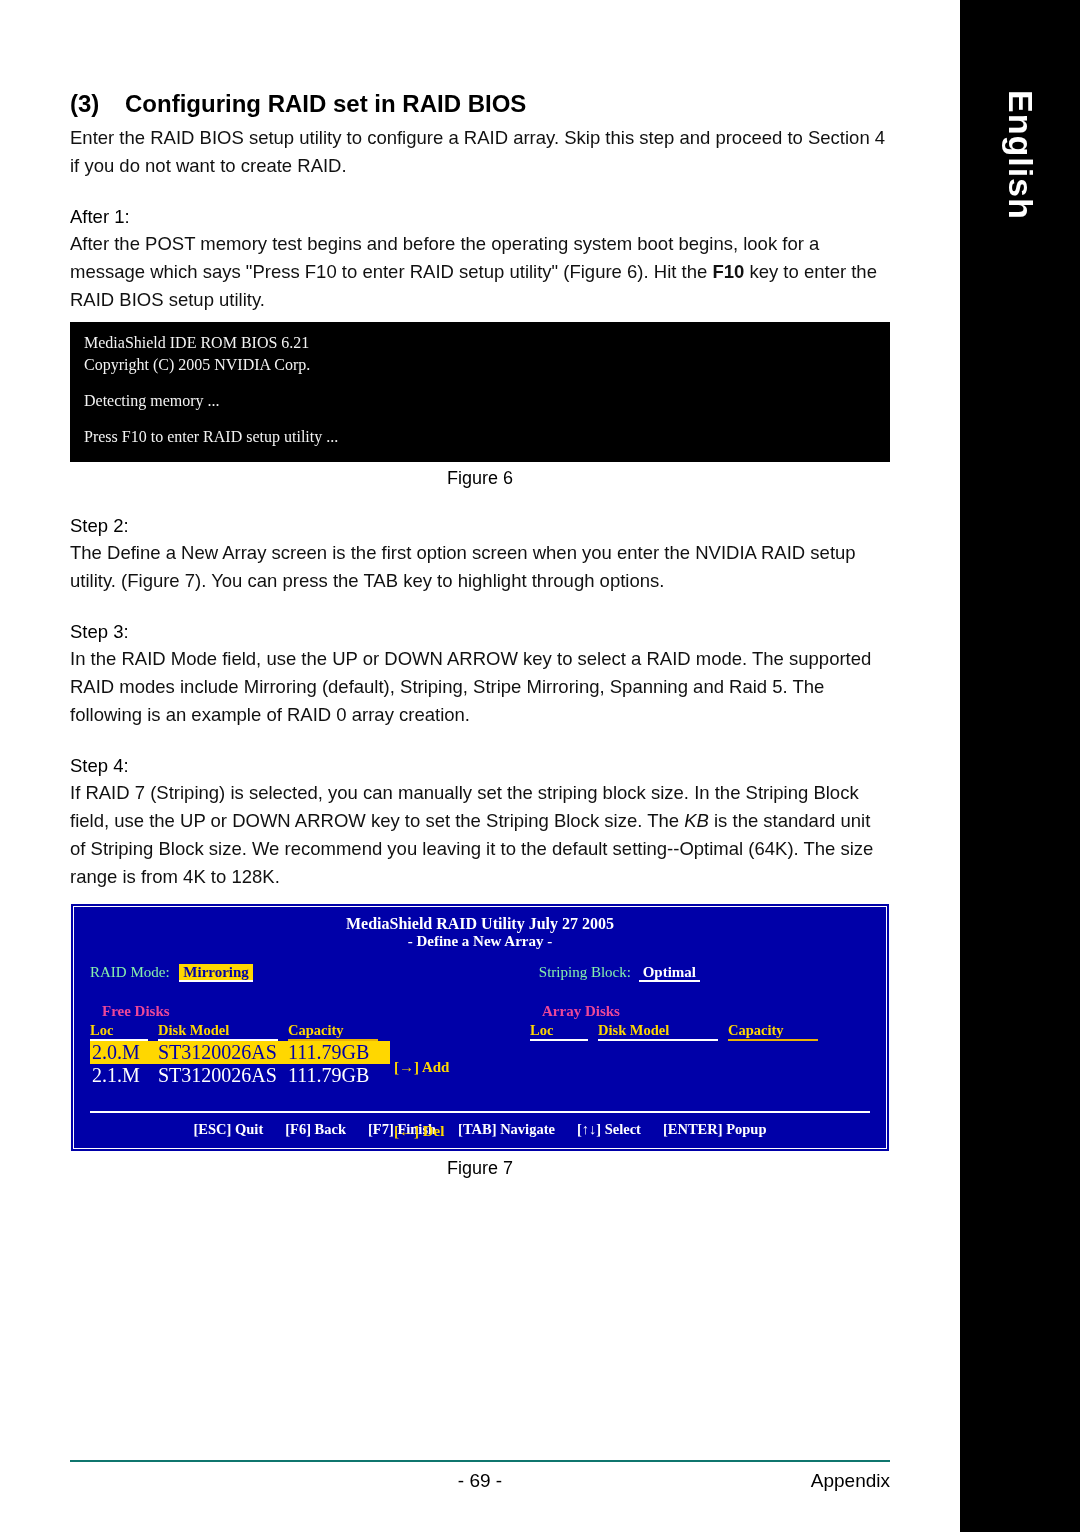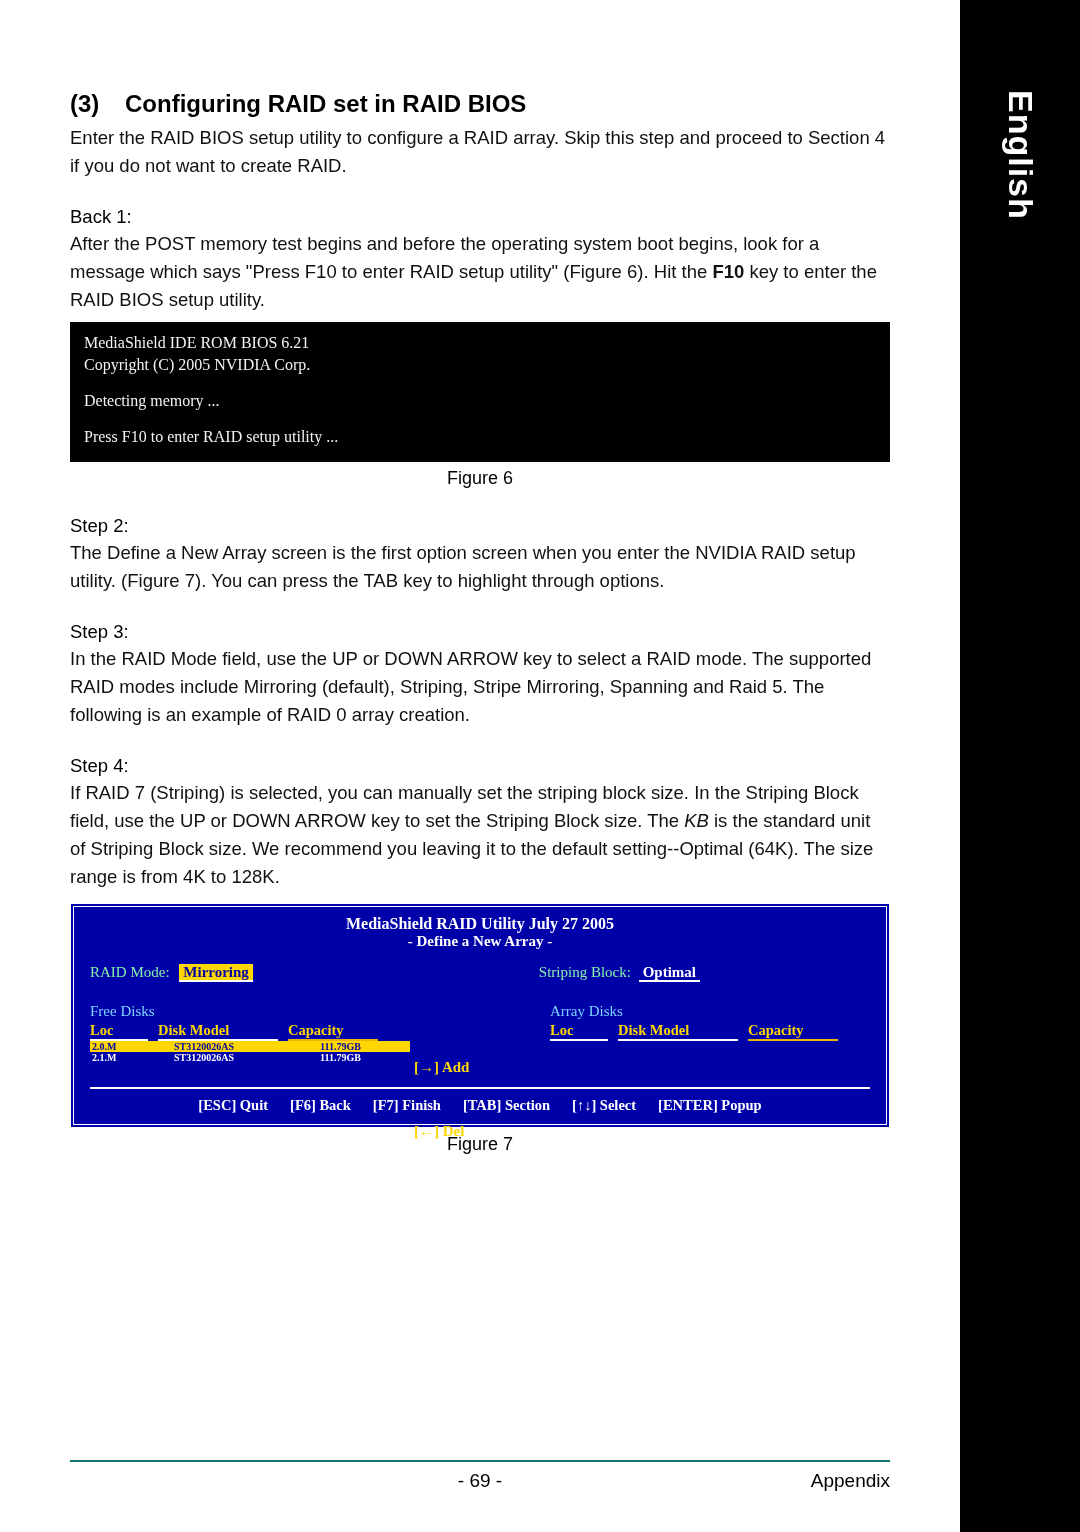--- a/index.html
+++ b/index.html
@@ -64,26 +64,26 @@
   .raid-inner { padding: 8px 16px 10px 16px; }
   .raid-title { text-align: center; font-weight: bold; font-size: 16px; }
   .raid-sub { text-align: center; font-weight: bold; font-size: 15px; margin-bottom: 14px; }
   .raid-row { display: flex; align-items: center; }
   .raid-row .lbl { color: #86efac; font-weight: normal; }
   .raid-row .val { background: #ffd700; color: #0000a8; font-weight: bold; padding: 0 4px; margin-left: 6px; border-bottom: 2px solid #fff;}
   .raid-row .val2 { color:#fff; font-weight: bold; margin-left: 4px; border-bottom: 2px solid #fff; padding: 0 4px;}
   .tables { display: flex; margin-top: 22px; gap: 0; }
   .tbl { flex: 0 0 300px; }
   .mid-col { flex: 0 0 140px; position: relative; }
-  .tbl-head { color: #7dd3fc; font-weight: normal; font-size: 15px; }
+  .tbl-head { color: #ec4899; font-weight: bold; font-size: 15px; margin-left: 12px; }
   .tbl-cols { display: flex; color: #ffd700; font-weight: bold; font-size: 14.5px; margin-top: 2px; }
   .c-loc { width: 58px; border-bottom: 2px solid #fff; margin-right: 10px;}
   .c-model { width: 120px; border-bottom: 2px solid #fff; margin-right: 10px;}
   .c-cap { width: 90px; border-bottom: 2px solid #eab308;}
-  .disk-row { display: flex; font-weight: bold; font-size: 10px; gap: 16px; }
+  .disk-row { display: flex; font-weight: normal; font-size: 20px; }
   .disk-row.sel { background: #ffd700; color: #0000a8; }
   .dr-loc { width: 58px; padding-left:2px; margin-right: 10px;}
   .dr-model { width: 120px; margin-right: 10px;}
   .dr-cap { width: 90px; }
   .mid-label { position:absolute; color:#ffd700; font-weight:bold; font-size:15px; left: 4px;}
   .mid-add { top: 56px; }
   .mid-del { top: 120px; }
   .raid-footer {
     border-top: 2px solid #fff;
     margin-top: 24px;
@@ -112,21 +112,21 @@
 </head>
 <body>
 
 <div class="page">
 
   <h2 class="section-title">
     <span class="num">(3)</span><span>Configuring RAID set in RAID BIOS</span>
   </h2>
   <p class="body">Enter the RAID BIOS setup utility to configure a RAID array. Skip this step and proceed to Section 4 if you do not want to create RAID.</p>
 
-  <p class="step-label">Back 1:</p>
+  <p class="step-label">After 1:</p>
   <p class="body">
     <span>After the POST memory test begins and before the operating system boot begins, look for a message which says "Press F10 to enter RAID setup utility" (Figure 6). Hit the </span><b>F10</b><span> key to enter the RAID BIOS setup utility.</span>
   </p>
 
   <div class="console-box">
     <span class="cl">MediaShield IDE ROM BIOS 6.21</span>
     <span class="cl">Copyright (C) 2005 NVIDIA Corp.</span>
     <div class="gap"></div>
     <span class="cl">Detecting memory ...</span>
     <div class="gap"></div>
@@ -191,21 +191,21 @@
             <span class="c-model">Disk Model</span>
             <span class="c-cap">Capacity</span>
           </div>
         </div>
       </div>
 
       <div class="raid-footer">
         <span>[ESC] Quit</span>
         <span>[F6] Back</span>
         <span>[F7] Finish</span>
-        <span>[TAB] Section</span>
+        <span>[TAB] Navigate</span>
         <span>[↑↓] Select</span>
         <span>[ENTER] Popup</span>
       </div>
     </div>
   </div>
   <p class="figure-caption">Figure 7</p>
 
   <div class="page-footer">
     <span></span>
     <span class="pn">- 69 -</span>

